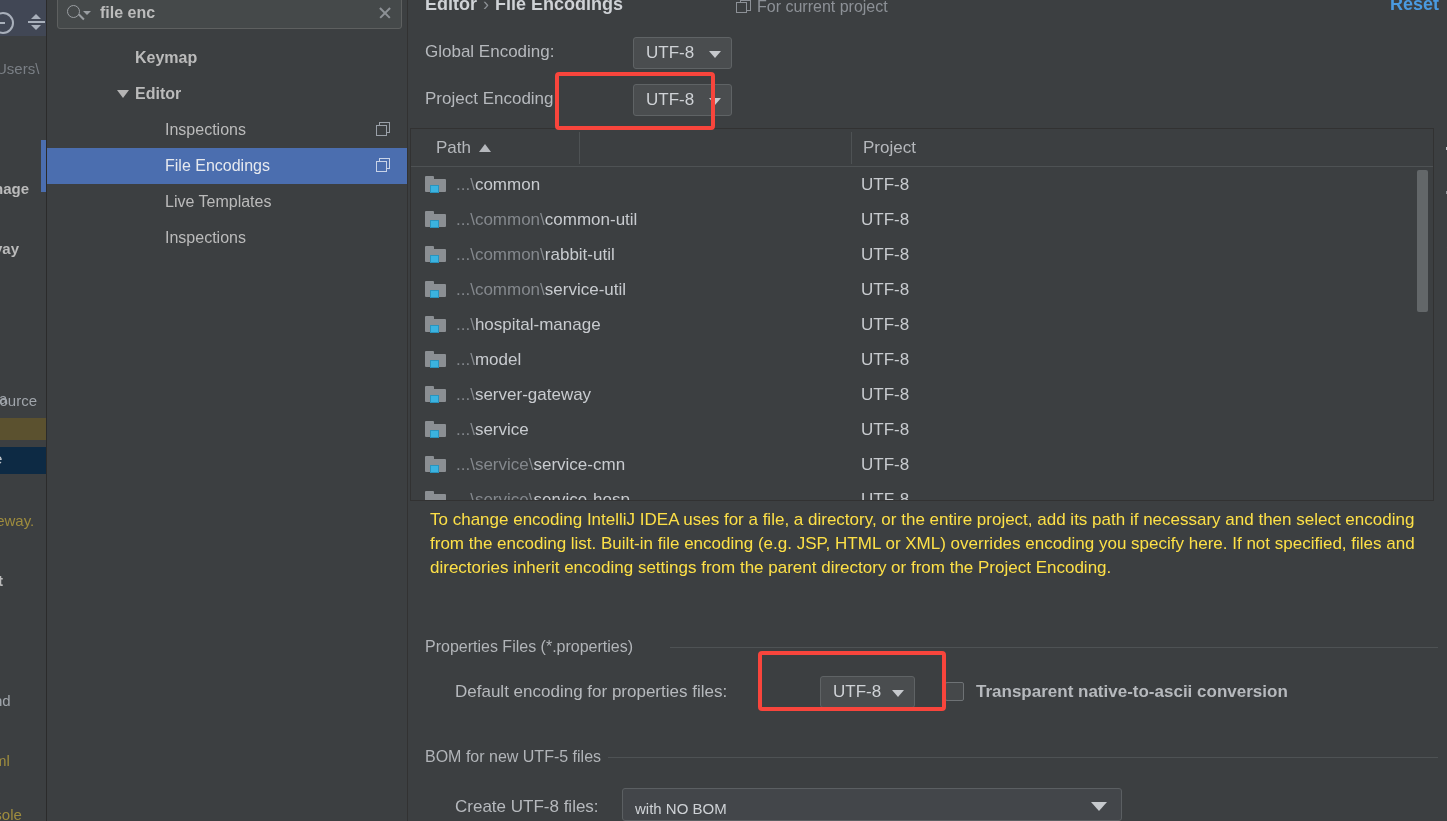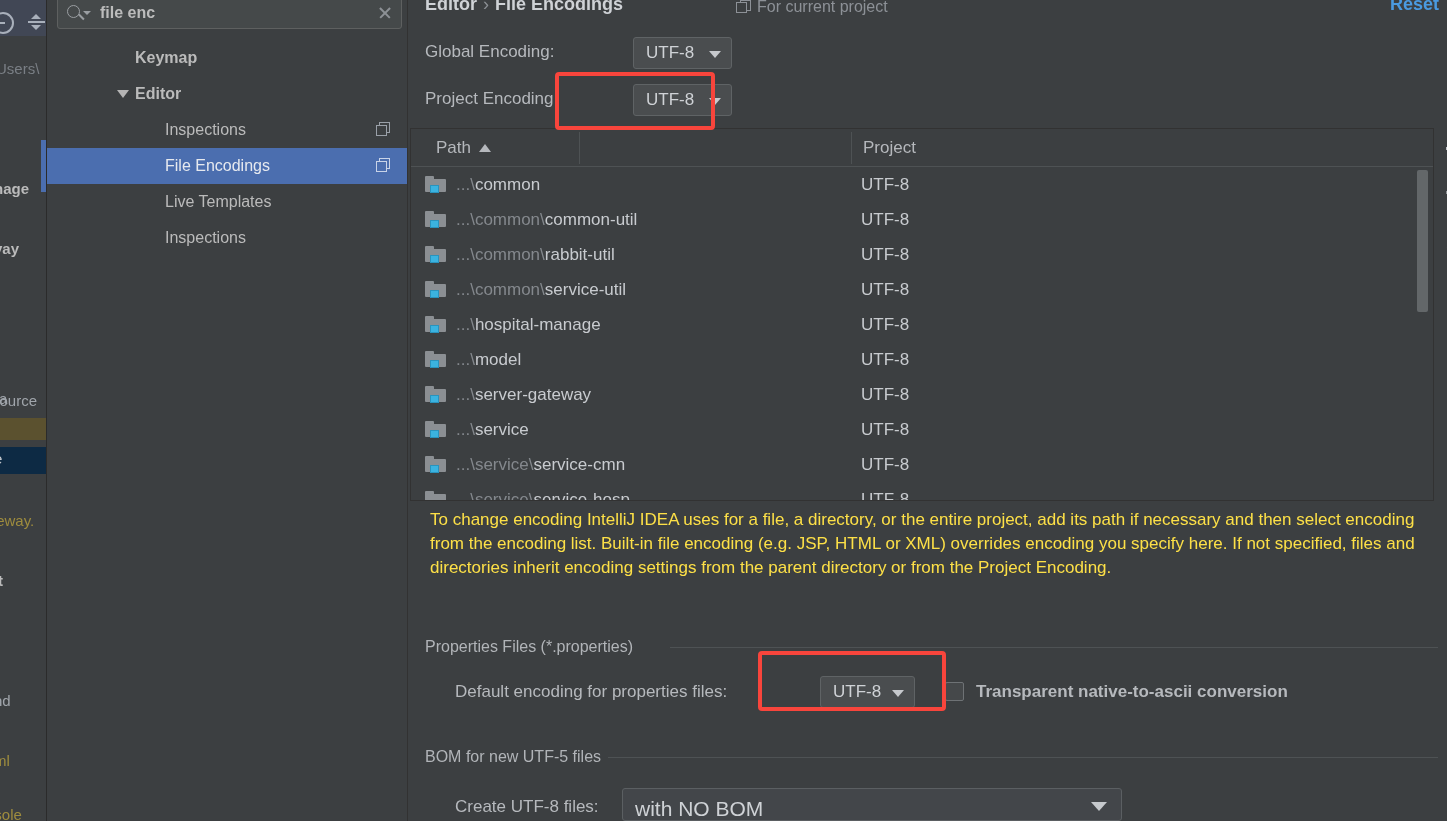--- a/index.html
+++ b/index.html
@@ -281,21 +281,21 @@
     position: absolute; width: 19px; height: 19px;
     background: #45484a; border: 1px solid #6e7275; border-radius: 2px; cursor: pointer;
   }
 
   
   .combo-wide {
     position: absolute; height: 33px;
     background: #43464a; border: 1px solid #5b5f62; border-radius: 3px;
     display: flex; align-items: center; cursor: pointer;
   }
-  .combo-wide .cval { font-size: 21px; color: #cfd2d6; padding-left: 12px; margin-top: 8px; }
+  .combo-wide .cval { font-size: 15px; color: #cfd2d6; padding-left: 12px; margin-top: 8px; }
   .combo-wide .carrow {
     position: absolute; right: 14px; top: 13px; width: 0; height: 0;
     border-left: 8px solid transparent; border-right: 8px solid transparent;
     border-top: 9px solid #c6c9cd;
   }
 
   
   .annot {
     position: absolute; border: 4px solid #f8453c; border-radius: 4px;
     pointer-events: none; z-index: 40;

